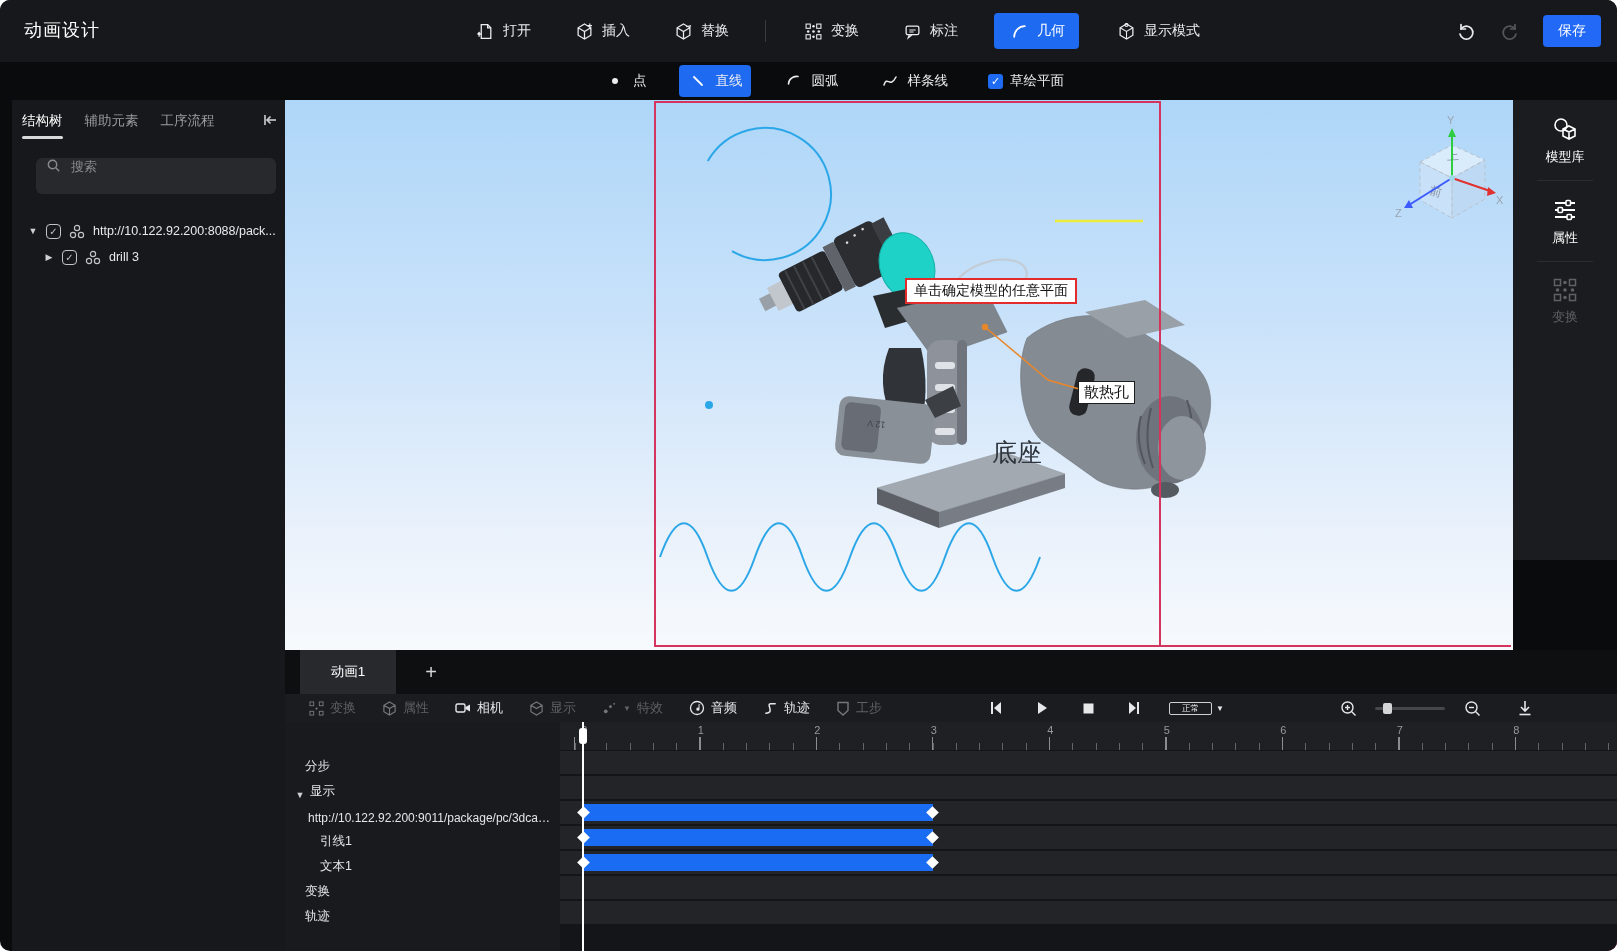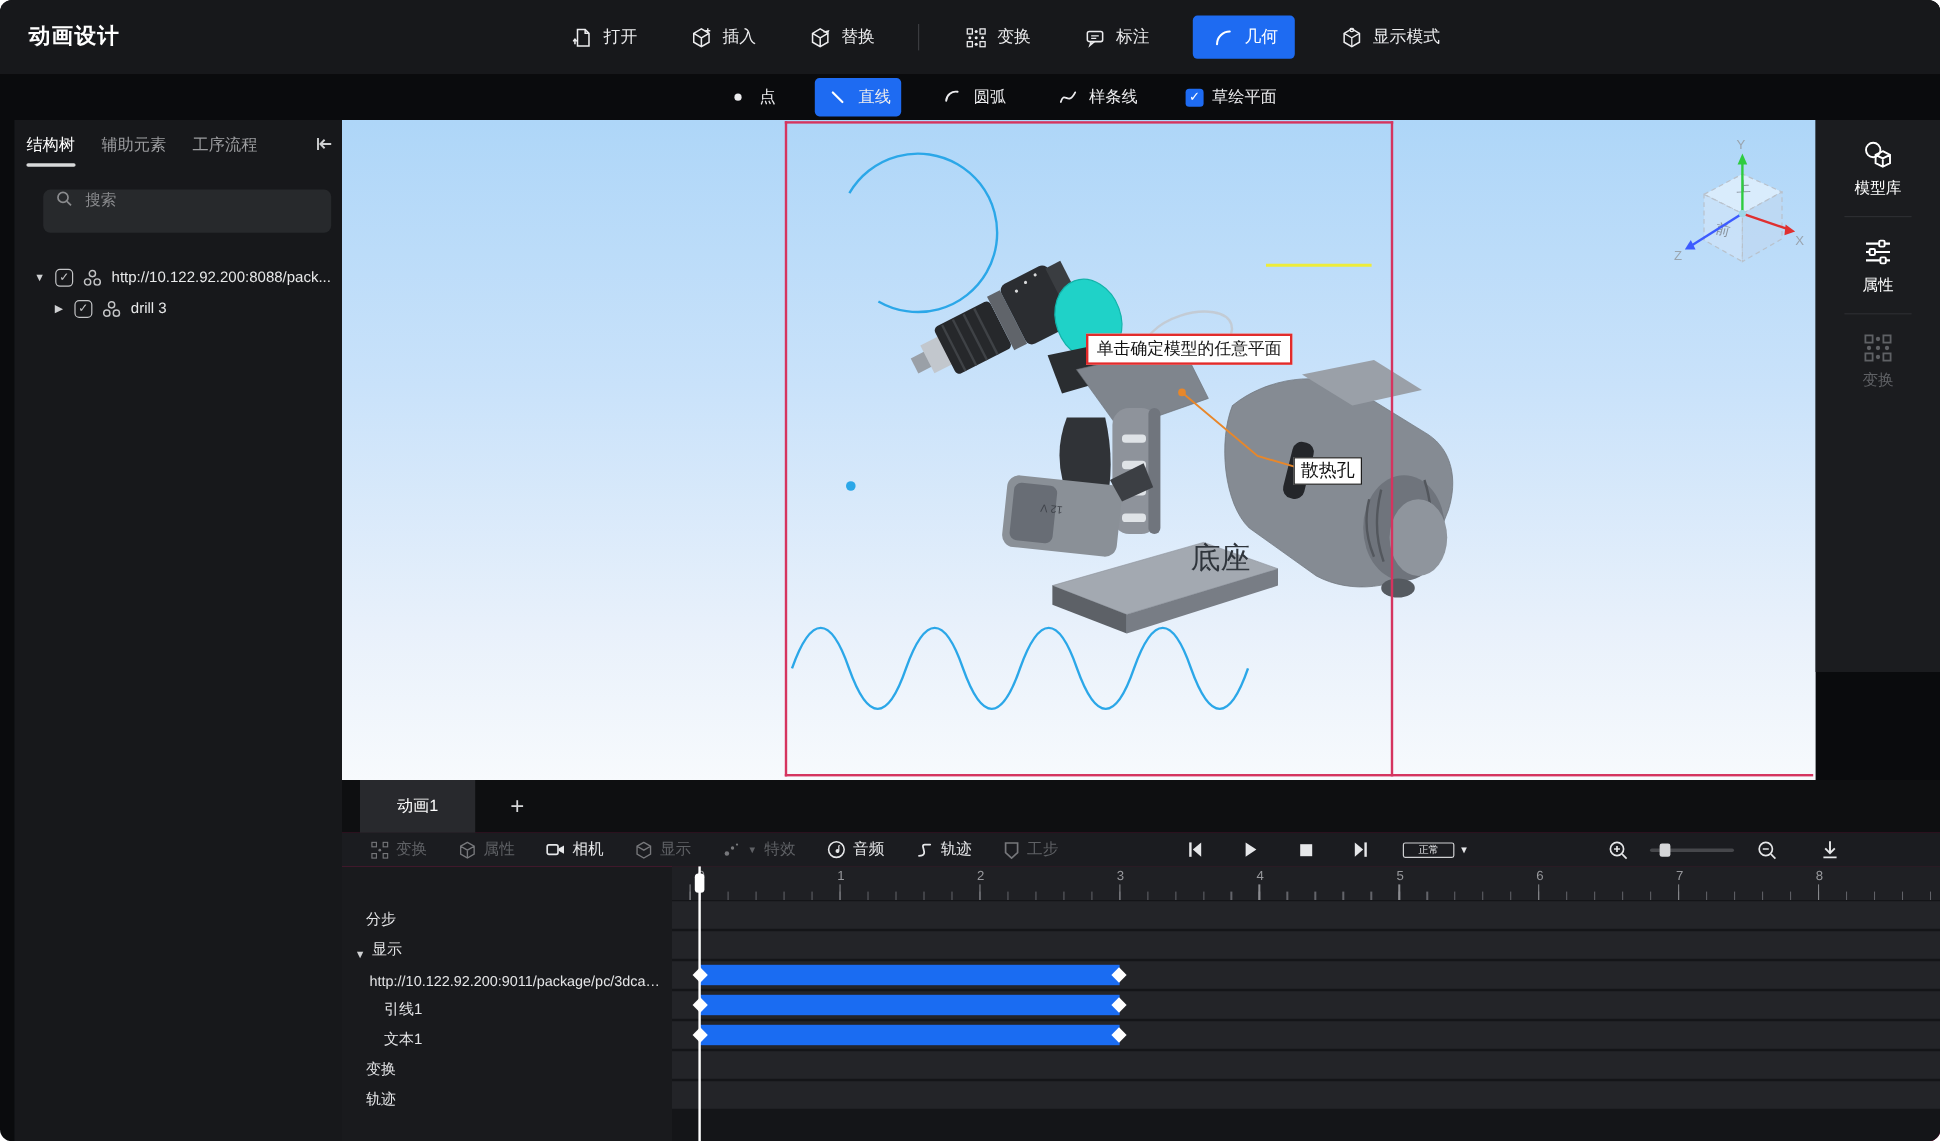--- a/index.html
+++ b/index.html
@@ -4,21 +4,21 @@
 <style>
   html,body{margin:0;padding:0;background:#fff;}
   *{box-sizing:border-box;}
   #app{position:relative;width:1617px;height:951px;background:#0a0b0d;border-radius:10px;overflow:hidden;
        font-family:"Liberation Sans","DejaVu Sans",sans-serif;color:#e8e9ea;}
   .abs{position:absolute;}
   svg{display:block;}
 
   
   .topbar{left:0;top:0;width:1617px;height:62px;background:#17181b;}
-  .app-title{left:24px;top:18px;font-size:18px;font-weight:bold;color:#fff;letter-spacing:1px;text-align:center;}
+  .app-title{left:24px;top:18px;font-size:18px;font-weight:normal;color:#fff;letter-spacing:1px;text-align:center;}
   .tb-group{left:468px;top:0;height:62px;display:flex;align-items:center;gap:30px;}
   .tb-btn{display:flex;align-items:center;gap:7px;font-size:14px;color:#ececee;padding:7px 6px;border-radius:4px;cursor:pointer;}
   .tb-btn.active{background:#1e6bf2;color:#fff;padding:7px 14px;}
   .tb-divider{width:1px;height:22px;background:#3a3b3f;}
   .tb-right{right:16px;top:0;height:62px;display:flex;align-items:center;gap:22px;}
   .icon-btn{width:22px;height:22px;display:flex;align-items:center;justify-content:center;}
   .save-btn{background:#2169f6;color:#fff;font-size:14px;border-radius:4px;padding:7px 15px;cursor:pointer;}
 
   
   .subbar{left:0;top:62px;width:1617px;height:38px;background:#0a0b0d;}
@@ -40,21 +40,21 @@
   .tree-row{display:flex;align-items:center;height:26px;gap:8px;color:#e8e9ea;font-size:12.5px;cursor:pointer;white-space:nowrap;}
   .caret{font-size:9px;color:#cfd0d2;width:10px;text-align:center;}
   .tcheck{width:15px;height:15px;border:1.5px solid #c3c4c6;border-radius:4px;color:#c3c4c6;font-size:10px;line-height:13px;text-align:center;flex:none;}
 
   
   .viewport{left:285px;top:100px;width:1228px;height:550px;background:linear-gradient(180deg,#aed6f8 0%,#c9e2fa 40%,#e9f1fb 78%,#f7fafd 100%);overflow:hidden;cursor:crosshair;}
   .sketch-rect{left:369px;top:1px;width:507px;height:546px;border-left:2px solid #d5345f;border-top:2px solid #d5345f;border-right:2px solid #d5345f;}
   .sketch-bottom{left:369px;top:545px;width:857px;height:2px;background:#d5345f;}
   .canvas-tooltip{left:620px;top:178px;background:#fff;border:2px solid #e22b2b;color:#141414;font-size:14px;padding:2px 7px;white-space:nowrap;}
   .heat-label{left:793px;top:281px;background:#fff;border:1.5px solid #1d1d1d;color:#111;font-size:15px;padding:1px 5px;white-space:nowrap;}
-  .base-label{left:707px;top:348px;color:#2f353c;font-size:25px;font-family:"Liberation Serif","DejaVu Serif",serif;}
+  .base-label{left:707px;top:336px;color:#2f353c;font-size:25px;font-family:"Liberation Serif","DejaVu Serif",serif;}
 
   
   .rightbar{left:1513px;top:100px;width:104px;height:460px;background:#1b1c1f;}
   .rb-item{display:flex;flex-direction:column;align-items:center;gap:6px;font-size:13px;color:#fff;cursor:pointer;padding:16px 0 14px;}
   .rb-item.disabled{color:#5f6165;}
   .rb-sep{width:56px;height:1px;background:#2c2d31;margin:0 auto;}
 
   
   .timeline{left:285px;top:650px;width:1332px;height:301px;background:#be185d;}
   .tl-tabrow{left:0;top:0;width:1332px;height:44px;background:#0e0f11;}
@@ -166,20 +166,35 @@
           <svg width="17" height="17" viewBox="0 0 16 16">
               <path d="M8 1l6 3.5v7L8 15l-6-3.5v-7z" fill="none" stroke="#ececee" stroke-width="1.2"></path>
               <path d="M2 4.5L8 8l6-3.5 M8 8v7" fill="none" stroke="#ececee" stroke-width="1"></path>
               <circle cx="8" cy="1.8" r="1.4" fill="none" stroke="#ececee"></circle>
             </svg>
         </span>
         <span>显示模式</span>
       </div>
     </div>
 
+    <div class="abs tb-right">
+      <span class="icon-btn">
+        <svg width="20" height="20" viewBox="0 0 20 20">
+            <path d="M5 8a6.5 6.5 0 1 1-1 5" fill="none" stroke="#e8e9ea" stroke-width="1.7" stroke-linecap="round"></path>
+            <path d="M5 3.5V8h4.5" fill="none" stroke="#e8e9ea" stroke-width="1.7" stroke-linecap="round" stroke-linejoin="round"></path>
+          </svg>
+      </span>
+      <span class="icon-btn">
+        <svg width="20" height="20" viewBox="0 0 20 20">
+            <path d="M15 8a6.5 6.5 0 1 0 1 5" fill="none" stroke="#55565a" stroke-width="1.7" stroke-linecap="round"></path>
+            <path d="M15 3.5V8h-4.5" fill="none" stroke="#55565a" stroke-width="1.7" stroke-linecap="round" stroke-linejoin="round"></path>
+          </svg>
+      </span>
+      <span class="save-btn">保存</span>
+    </div>
   </div>
 
   <div class="abs subbar">
     <div class="abs sk-group">
       <div class="sk-btn">
         <span class="icon-btn">
             <svg width="12" height="12" viewBox="0 0 12 12">
               <circle cx="6" cy="6" r="3" fill="#ececee"></circle>
             </svg>
           </span>

